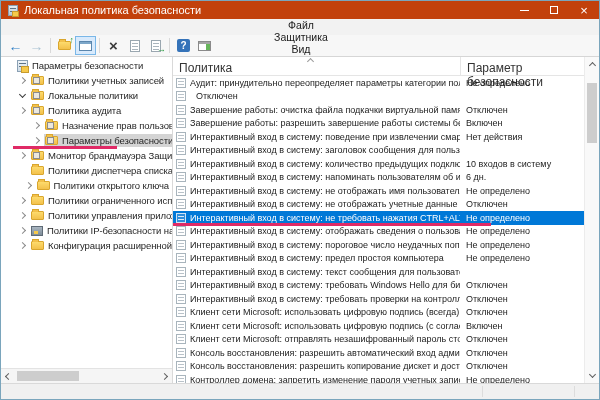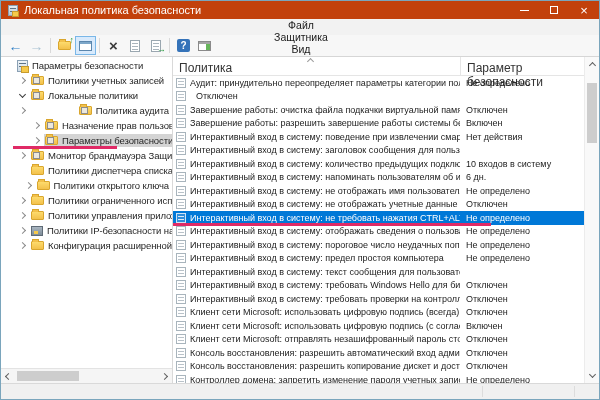--- a/index.html
+++ b/index.html
@@ -184,21 +184,21 @@
               <span class="tlabel">Политики учетных записей</span>
             </span>
           </div>
           <div class="trow" style="padding-left: 18px;">
             <span class="chev open"></span>
             <span class="twrap">
               <span class="fico lock"></span>
               <span class="tlabel">Локальные политики</span>
             </span>
           </div>
-          <div class="trow" style="padding-left: 18px; justify-content: space-between;">
+          <div class="trow" style="padding-left: 18px;">
             <span class="chev"></span>
             <span class="twrap">
               <span class="fico lock"></span>
               <span class="tlabel">Политика аудита</span>
             </span>
           </div>
           <div class="trow" style="padding-left: 32px;">
             <span class="chev"></span>
             <span class="twrap">
               <span class="fico lock"></span>

